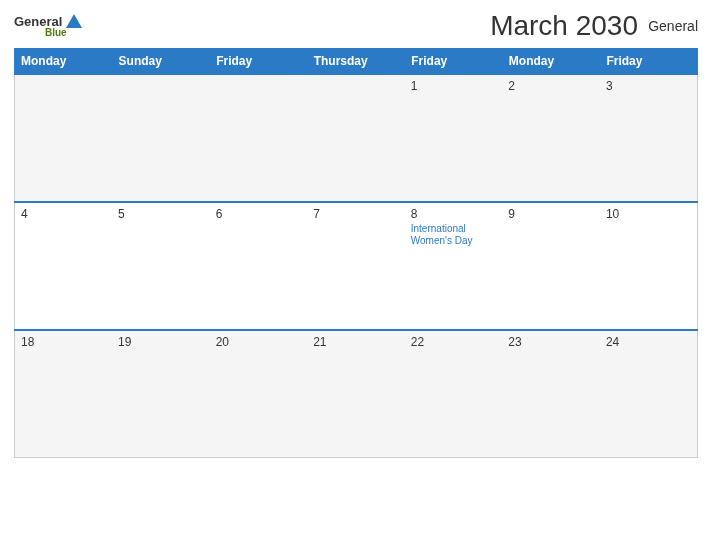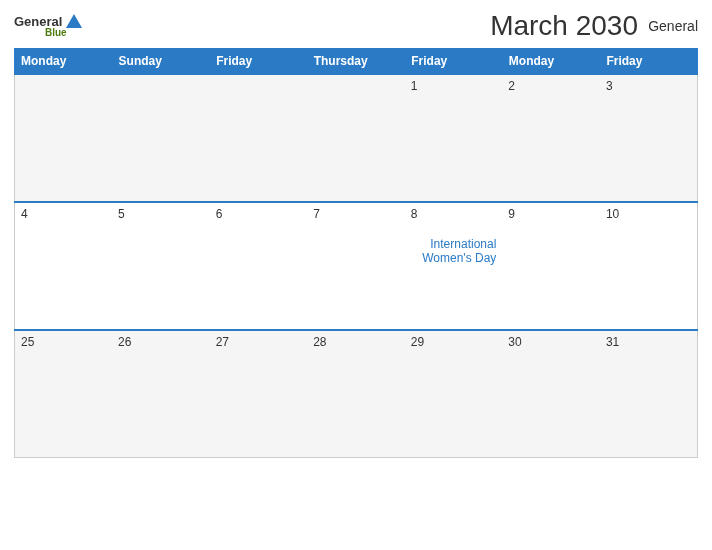--- a/index.html
+++ b/index.html
@@ -98,26 +98,25 @@
     }
     .calendar tbody tr:nth-child(even) td {
       background-color: #fff;
     }
     .day-num {
       font-size: 12px;
       color: #333;
       display: block;
     }
     .holiday {
-      font-size: 12px;
+      font-size: 10px;
       color: #2a7ac5;
       display: block;
-      margin-top: 16px;
+      margin-top: 2px;
       line-height: 1.2;
-      text-align: right;
     }
     .empty-cell {
       background-color: inherit;
     }
   </style>
 </head>
 <body>
 
 <div class="page">
   <div class="header">
@@ -179,36 +178,36 @@
           </td>
           <td>
             <span class="day-num">9</span>
           </td>
           <td>
             <span class="day-num">10</span>
           </td>
         </tr>
         <tr>
           <td>
-            <span class="day-num">25</span>
-          </td>
-          <td>
-            <span class="day-num">26</span>
-          </td>
-          <td>
-            <span class="day-num">27</span>
-          </td>
-          <td>
-            <span class="day-num">28</span>
-          </td>
-          <td>
-            <span class="day-num">29</span>
-          </td>
-          <td>
-            <span class="day-num">30</span>
-          </td>
-          <td>
-            <span class="day-num">31</span>
+            <span class="day-num">18</span>
+          </td>
+          <td>
+            <span class="day-num">19</span>
+          </td>
+          <td>
+            <span class="day-num">20</span>
+          </td>
+          <td>
+            <span class="day-num">21</span>
+          </td>
+          <td>
+            <span class="day-num">22</span>
+          </td>
+          <td>
+            <span class="day-num">23</span>
+          </td>
+          <td>
+            <span class="day-num">24</span>
           </td>
         </tr>
       </tbody>
   </table>
 </div>
 
 </body></html>

